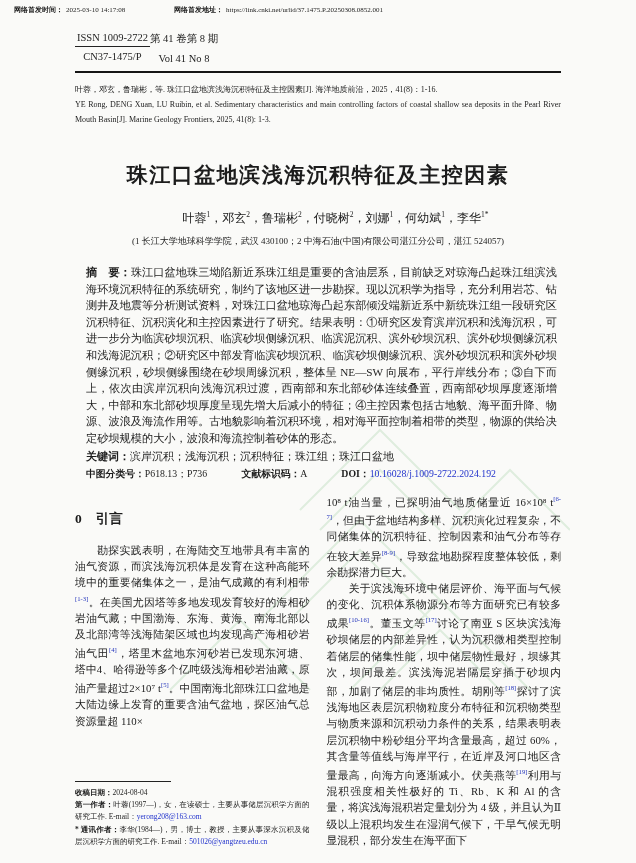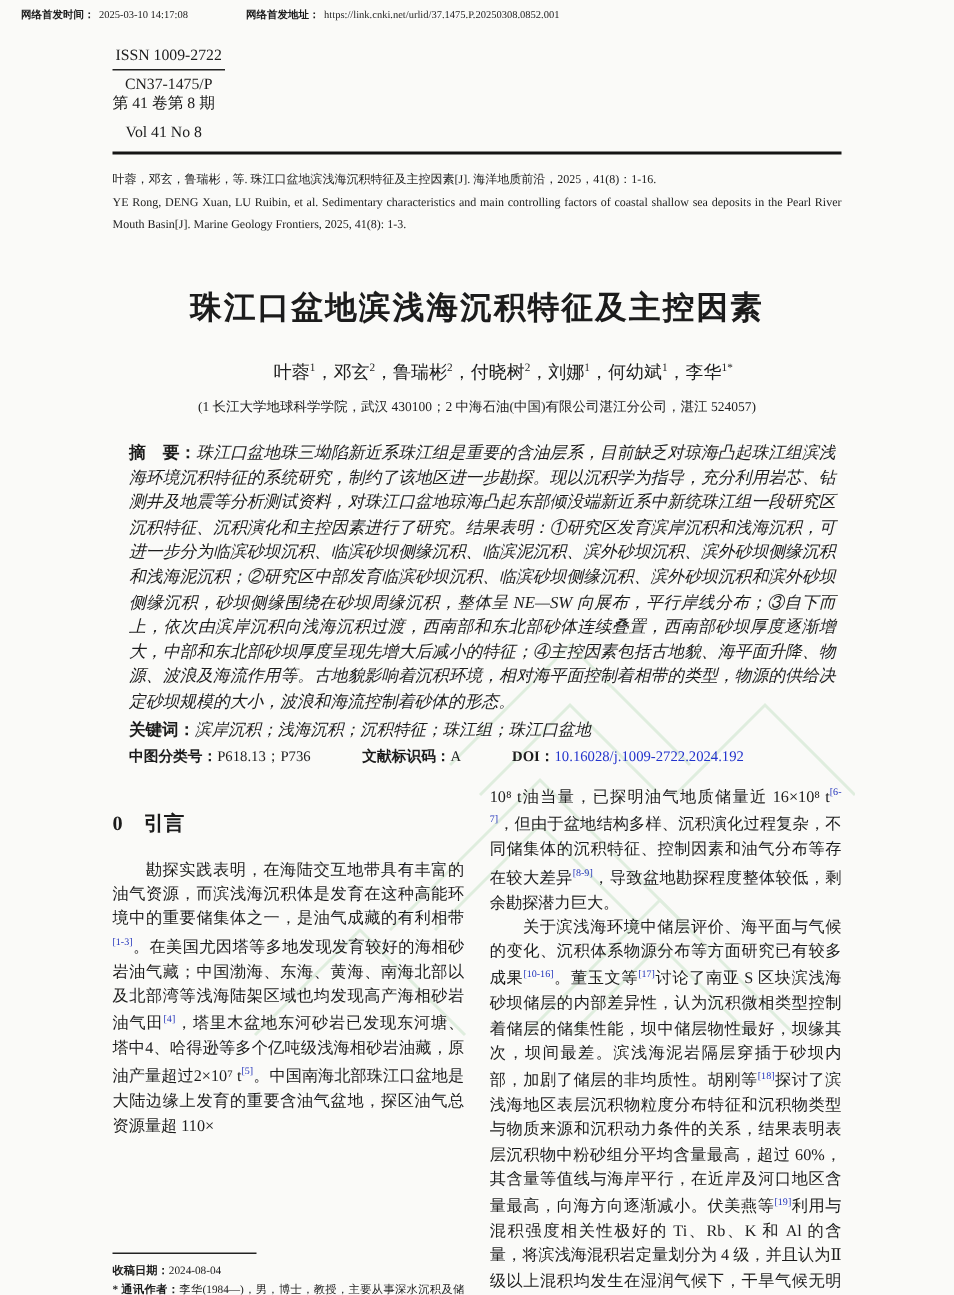--- a/index.html
+++ b/index.html
@@ -10,42 +10,42 @@
     font-family:"Liberation Serif","DejaVu Serif",serif;
     position:relative;
     overflow:hidden;
   }
   .b { font-weight:bold; }
   .link { color:#2233cc; }
 
   .prepub { position:absolute; top:5px; left:14px; font-size:7px; letter-spacing:0; white-space:nowrap; }
   .prepub span { margin-right:3px; }
 
-  .header { margin:32px 75px 0; display:flex; align-items:flex-start;flex-direction:column; }
+  .header { margin:32px 75px 0; display:flex; align-items:flex-start; }
   .h-left { text-align:center; font-size:10.5px; }
   .h-left .issn { border-bottom:1px solid #222; padding:0 2px 3px; }
   .h-left .cnno { padding-top:4px; }
   .h-center { flex:1; text-align:center; }
   .h-center .jcn { font-size:13.5px; letter-spacing:4px; }
   .h-center .jen { font-size:11px; font-weight:bold; margin-top:5px; }
   .h-right { text-align:center; font-size:10.5px; }
   .h-right div+div { margin-top:7px; }
 
   .rule { margin:7px 75px 0; border-top:2px solid #151515; }
 
   .citation { margin:9px 75px 0; font-size:8px; line-height:15px; text-align:justify; }
 
   .title { margin-top:34px; text-align:center; font-size:21px; font-weight:bold; letter-spacing:1.5px; }
 
   .authors { margin-top:21px; text-align:center; font-size:12px;padding-left:35px; }
   .authors sup { font-size:7.5px; }
   .affil { margin-top:8px; text-align:center; font-size:9px; }
 
   .abstract { margin:16px 79px 0 86px; font-size:11.2px; line-height:16.6px; text-align:justify; position:relative; z-index:1; }
-  .ab-text { font-style:italic; }
+  .ab-text { }
 
   .kw-line { margin:2px 79px 0 86px; font-size:11px; position:relative; z-index:1; }
   .meta-line { margin:4px 79px 0 86px; font-size:9.8px; position:relative; z-index:1; }
   .meta-line .gap { margin-left:32px; }
 
   .columns { margin:10px 75px 0; display:flex; gap:17px; height:358px; position:relative; z-index:1; }
   .col { flex:1; min-width:0; font-size:10.8px; line-height:16.3px; text-align:justify; display:flex; flex-direction:column; }
   .sec { margin:20px 0 15px; font-size:13.5px; font-weight:bold; }
   .sec .sec-num { margin-right:14px; }
   .para { margin:0; }
@@ -69,21 +69,21 @@
     <polyline points="140,230 210,160 280,230"></polyline>
     <polyline points="200,300 290,210 380,300"></polyline>
     <polyline points="230,300 290,240 350,300"></polyline>
     <polyline points="20,300 90,230 160,300"></polyline>
     <polyline points="300,140 360,80 420,140"></polyline>
   </g>
 </svg>
 
 <div class="prepub">
   <span class="b">网络首发时间：</span><span>2025-03-10 14:17:08</span>
-  <span class="b" style="padding-left:34px;">网络首发地址：</span><span>https://link.cnki.net/urlid/37.1475.P.20250308.0852.001</span>
+  <span class="b" style="margin-left:10px;padding-left:34px;">网络首发地址：</span><span>https://link.cnki.net/urlid/37.1475.P.20250308.0852.001</span>
 </div>
 
 <div class="header">
   <div class="h-left">
     <div class="issn">ISSN 1009-2722</div>
     <div class="cnno">CN37-1475/P</div>
   </div>
   <div class="h-right">
     <div>第 41 卷第 8 期</div>
     <div>Vol 41 No 8</div>
@@ -118,20 +118,21 @@
 </div>
 
 <div class="columns">
   <div class="col">
     <h2 class="sec"><span class="sec-num">0</span><span>引言</span></h2>
     <p class="para indent refs">勘探实践表明，在海陆交互地带具有丰富的油气资源，而滨浅海沉积体是发育在这种高能环境中的重要储集体之一，是油气成藏的有利相带<sup class="ref">[1-3]</sup>。在美国尤因塔等多地发现发育较好的海相砂岩油气藏；中国渤海、东海、黄海、南海北部以及北部湾等浅海陆架区域也均发现高产海相砂岩油气田<sup class="ref">[4]</sup>，塔里木盆地东河砂岩已发现东河塘、塔中4、哈得逊等多个亿吨级浅海相砂岩油藏，原油产量超过2×10⁷ t<sup class="ref">[5]</sup>。中国南海北部珠江口盆地是大陆边缘上发育的重要含油气盆地，探区油气总资源量超 110×</p>
     <div class="footnote">
       <div class="fn-rule"></div>
       <div>
           <div><span class="fn-label">收稿日期：</span>2024-08-04</div>
+          <div><span class="fn-label">第一作者：</span>叶蓉(1997—)，女，在读硕士，主要从事储层沉积学方面的研究工作. E-mail：<span class="link">yerong208@163.com</span></div>
           <div><span class="fn-label">* 通讯作者：</span>李华(1984—)，男，博士，教授，主要从事深水沉积及储层沉积学方面的研究工作. E-mail：<span class="link">501026@yangtzeu.edu.cn</span></div>
         </div>
     </div>
   </div>
   <div class="col">
     <p class="para refs">10⁸ t油当量，已探明油气地质储量近 16×10⁸ t<sup class="ref">[6-7]</sup>，但由于盆地结构多样、沉积演化过程复杂，不同储集体的沉积特征、控制因素和油气分布等存在较大差异<sup class="ref">[8-9]</sup>，导致盆地勘探程度整体较低，剩余勘探潜力巨大。</p>
     <p class="para indent refs">关于滨浅海环境中储层评价、海平面与气候的变化、沉积体系物源分布等方面研究已有较多成果<sup class="ref">[10-16]</sup>。董玉文等<sup class="ref">[17]</sup>讨论了南亚 S 区块滨浅海砂坝储层的内部差异性，认为沉积微相类型控制着储层的储集性能，坝中储层物性最好，坝缘其次，坝间最差。滨浅海泥岩隔层穿插于砂坝内部，加剧了储层的非均质性。胡刚等<sup class="ref">[18]</sup>探讨了滨浅海地区表层沉积物粒度分布特征和沉积物类型与物质来源和沉积动力条件的关系，结果表明表层沉积物中粉砂组分平均含量最高，超过 60%，其含量等值线与海岸平行，在近岸及河口地区含量最高，向海方向逐渐减小。伏美燕等<sup class="ref">[19]</sup>利用与混积强度相关性极好的 Ti、Rb、K 和 Al 的含量，将滨浅海混积岩定量划分为 4 级，并且认为Ⅱ级以上混积均发生在湿润气候下，干旱气候无明显混积，部分发生在海平面下</p>
   </div>
 </div>
 

